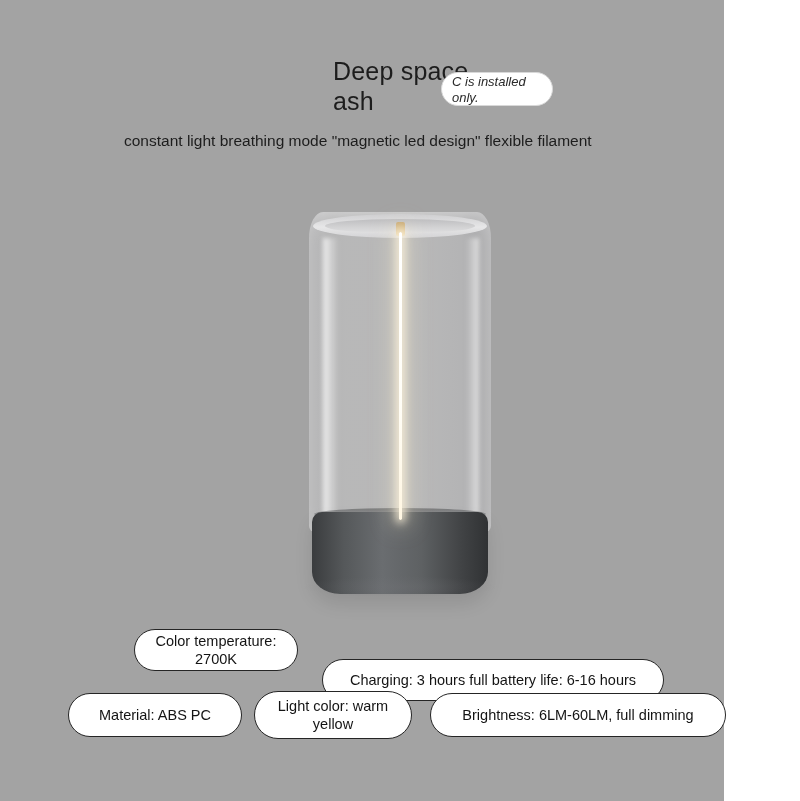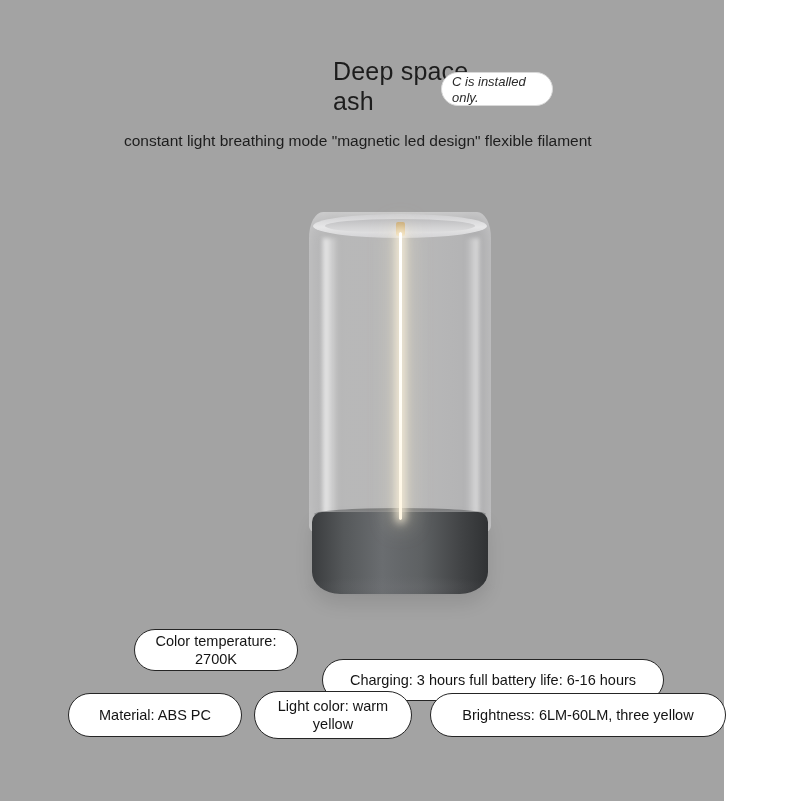--- a/index.html
+++ b/index.html
@@ -240,15 +240,15 @@
   <div class="lamp-shadow"></div>
 
   <div class="spec spec-color-temp">Color temperature: 2700K</div>
 
   <div class="spec spec-charging">Charging: 3 hours full battery life: 6-16 hours</div>
 
   <div class="spec spec-lightcolor">Light color: warm yellow</div>
 
   <div class="spec spec-material">Material: ABS PC</div>
 
-  <div class="spec spec-brightness">Brightness: 6LM-60LM, three yellow</div>
+  <div class="spec spec-brightness">Brightness: 6LM-60LM, full dimming</div>
 
 </div>
 
 </body></html>

